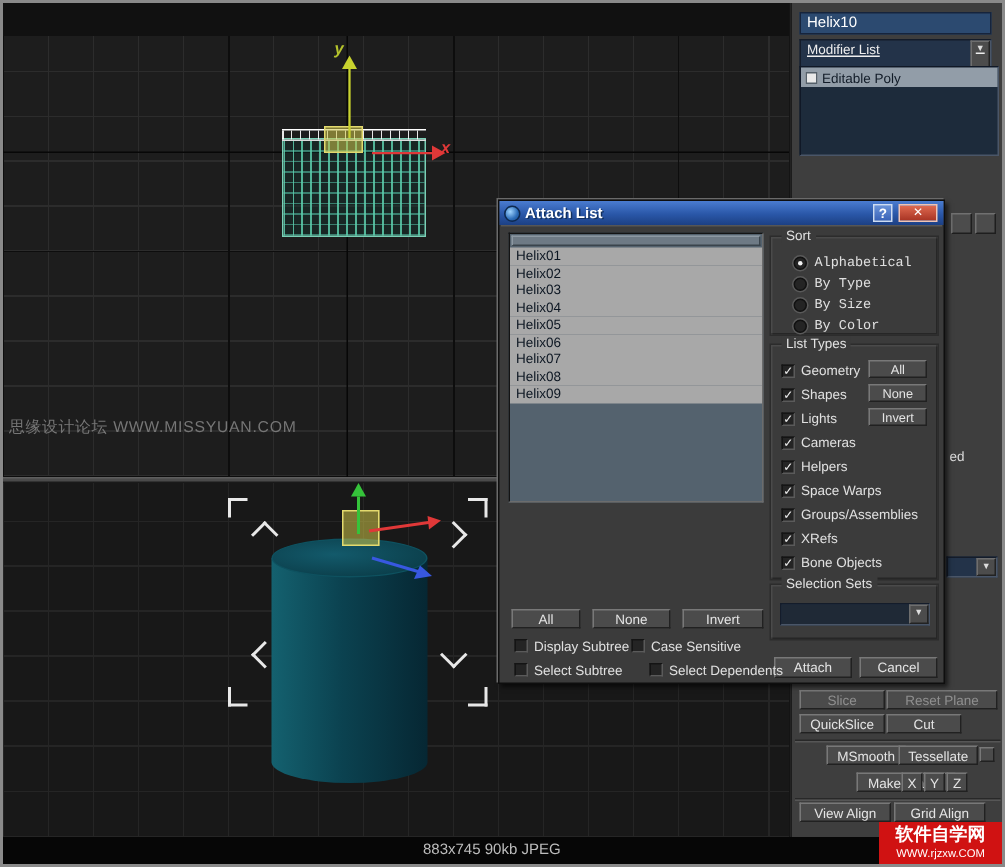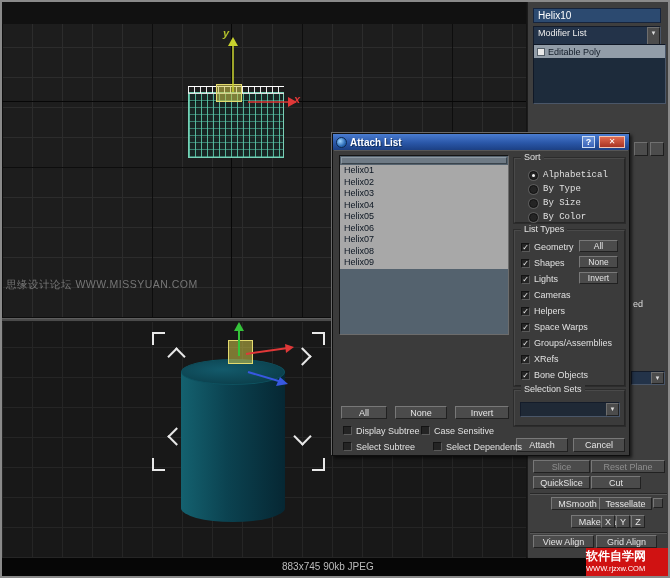--- a/index.html
+++ b/index.html
@@ -50,38 +50,38 @@
   .br{position:absolute;width:13px;height:13px;}
   .c-tl{border-top:2px solid #e8e8e8;border-left:2px solid #e8e8e8;}
   .c-tr{border-top:2px solid #e8e8e8;border-right:2px solid #e8e8e8;}
   .c-bl{border-bottom:2px solid #e8e8e8;border-left:2px solid #e8e8e8;}
   .c-br{border-bottom:2px solid #e8e8e8;border-right:2px solid #e8e8e8;}
 
   
   .panel{position:absolute;left:525px;top:0;width:141px;height:556px;background:#3e3e3e;border-left:1px solid #1c1c1c;z-index:3;}
   .name-field{position:absolute;left:5px;top:6px;width:128px;height:15px;background:#2c4a70;border:1px solid #16243c;color:#fff;font-size:10px;line-height:13px;padding-left:4px;}
   .dd{display:flex;align-items:stretch;background:#233349;border:1px solid;border-color:#141c2a #4a5668 #4a5668 #141c2a;color:#eee;font-size:9px;}
-  .mod-dd{position:absolute;left:5px;top:24px;width:128px;height:29px;}
+  .mod-dd{position:absolute;left:5px;top:24px;width:128px;height:29px;text-decoration:underline;}
   .dd-label{flex:1;line-height:13px;padding-left:4px;white-space:nowrap;overflow:hidden;}
   .dd-arrow{width:13px;background:#4c4c4c;border:1px solid;border-color:#6e6e6e #222 #222 #6e6e6e;color:#ddd;font-size:6px;line-height:11px;text-align:center;}
   .stack-box{position:absolute;left:5px;top:42px;width:133px;height:60px;background:#1d2b3b;border:1px solid;border-color:#101826 #4a5668 #4a5668 #101826;}
   .stack-row{height:13px;background:#929da8;color:#121c28;font-size:9px;line-height:12px;display:flex;align-items:center;gap:3px;padding-left:3px;}
   .stack-icon{width:8px;height:8px;background:#e9e9e9;border:1px solid #55606a;flex:0 0 auto;}
   .sliver-btn{position:absolute;width:14px;height:14px;background:#4c4c4c;border:1px solid;border-color:#707070 #1e1e1e #1e1e1e #707070;}
   .sliver-text{position:absolute;left:105px;top:297px;color:#ddd;font-size:9px;}
   .sliver-dd{position:absolute;left:103px;top:369px;width:34px;height:14px;}
   .psep{position:absolute;left:2px;width:137px;height:2px;border-top:1px solid #282828;border-bottom:1px solid #565656;}
   .btn{position:absolute;display:block;background:#4b4b4b;border:1px solid;border-color:#787878 #212121 #212121 #787878;color:#e4e4e4;font-size:9px;line-height:10px;text-align:center;height:13px;font-family:inherit;padding:0;}
   .btn.disabled{color:#8f8f8f;}
   .mini-box{position:absolute;width:10px;height:10px;background:#4b4b4b;border:1px solid;border-color:#787878 #212121 #212121 #787878;}
 
   
   .status{position:absolute;left:0;top:556px;width:666px;height:18px;background:#060606;z-index:4;}
   .status span{position:absolute;left:280px;top:3px;color:#bdbdbd;font-size:10px;}
-  .badge{position:absolute;right:0;top:546px;width:82px;height:28px;background:#d01212;color:#fff;text-align:left;z-index:60;}
+  .badge{position:absolute;right:0;top:546px;width:82px;height:28px;background:#d01212;color:#fff;text-align:center;z-index:60;}
   .badge-title{font-size:12px;font-weight:bold;line-height:16px;}
   .badge-url{font-size:7.5px;line-height:9px;}
 
   
   .dialog{position:absolute;left:330px;top:131px;width:298px;height:323px;background:#3b3b3b;border:1px solid #0e0e0e;box-shadow:-1px -1px 0 #6a6a6a,2px 2px 3px rgba(0,0,0,.6);z-index:50;}
   .titlebar{position:absolute;left:0;top:0;width:100%;height:16px;background:linear-gradient(180deg,#4a7cd0,#2a57a8 55%,#1c4084);display:flex;align-items:center;gap:3px;padding-left:3px;}
   .dlg-icon{width:11px;height:11px;border-radius:50%;background:radial-gradient(circle at 35% 35%,#9fd4ff,#2b6cb8 60%,#1a4a8a);border:1px solid #0e2a50;flex:0 0 auto;}
   .dlg-title{color:#fff;font-size:10px;font-weight:bold;text-shadow:1px 1px 0 #12305e;}
   .tb-btn{position:absolute;top:2px;height:12px;text-align:center;color:#fff;}
   .help-btn{right:34px;width:13px;background:linear-gradient(#6a93d8,#3a63b8);border:1px solid #cddcf2;font-size:9px;font-weight:bold;line-height:10px;}

